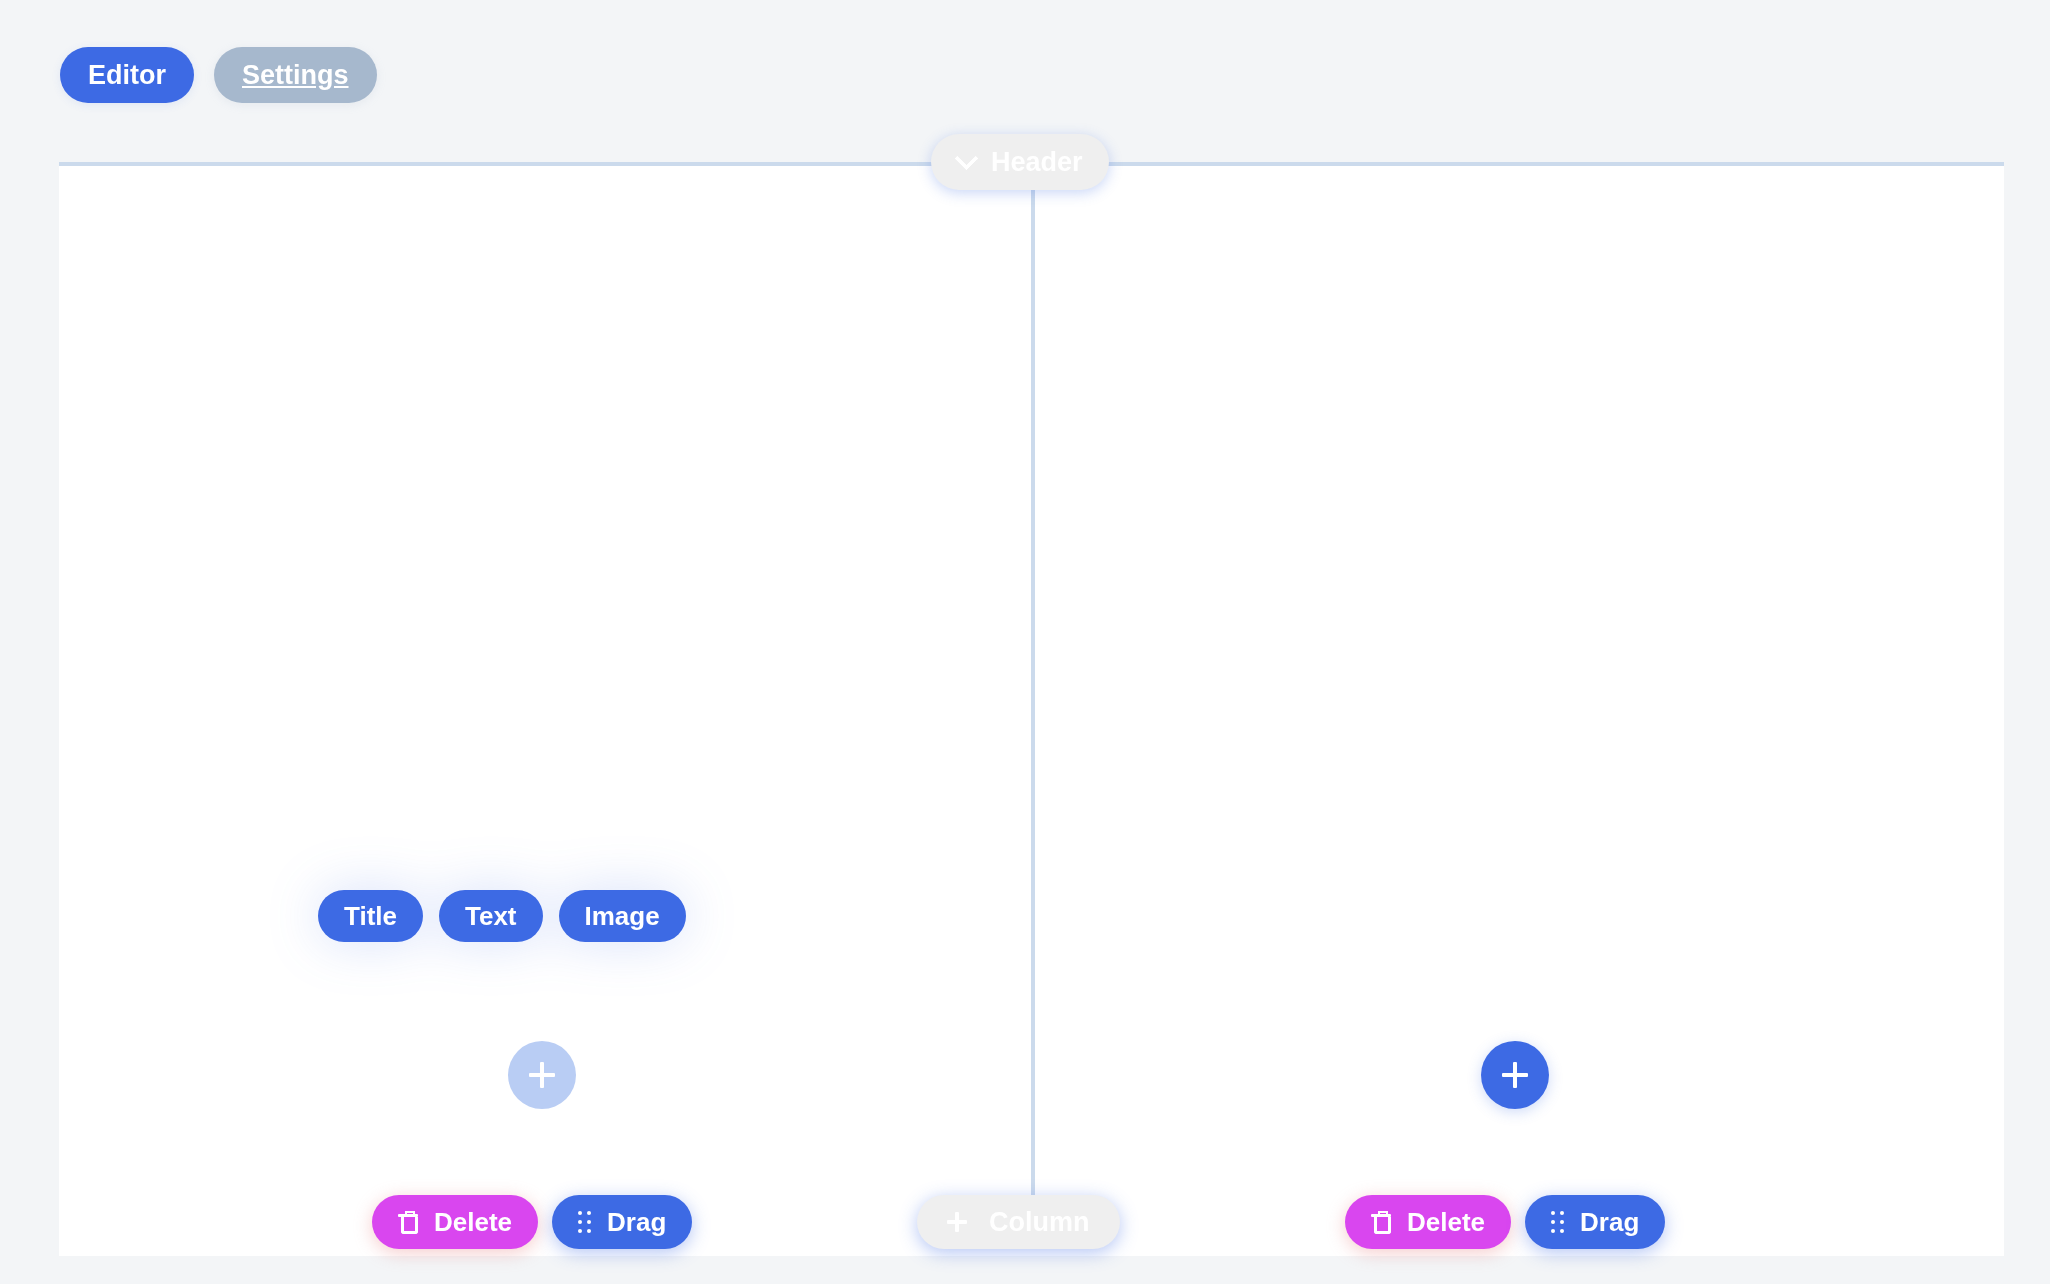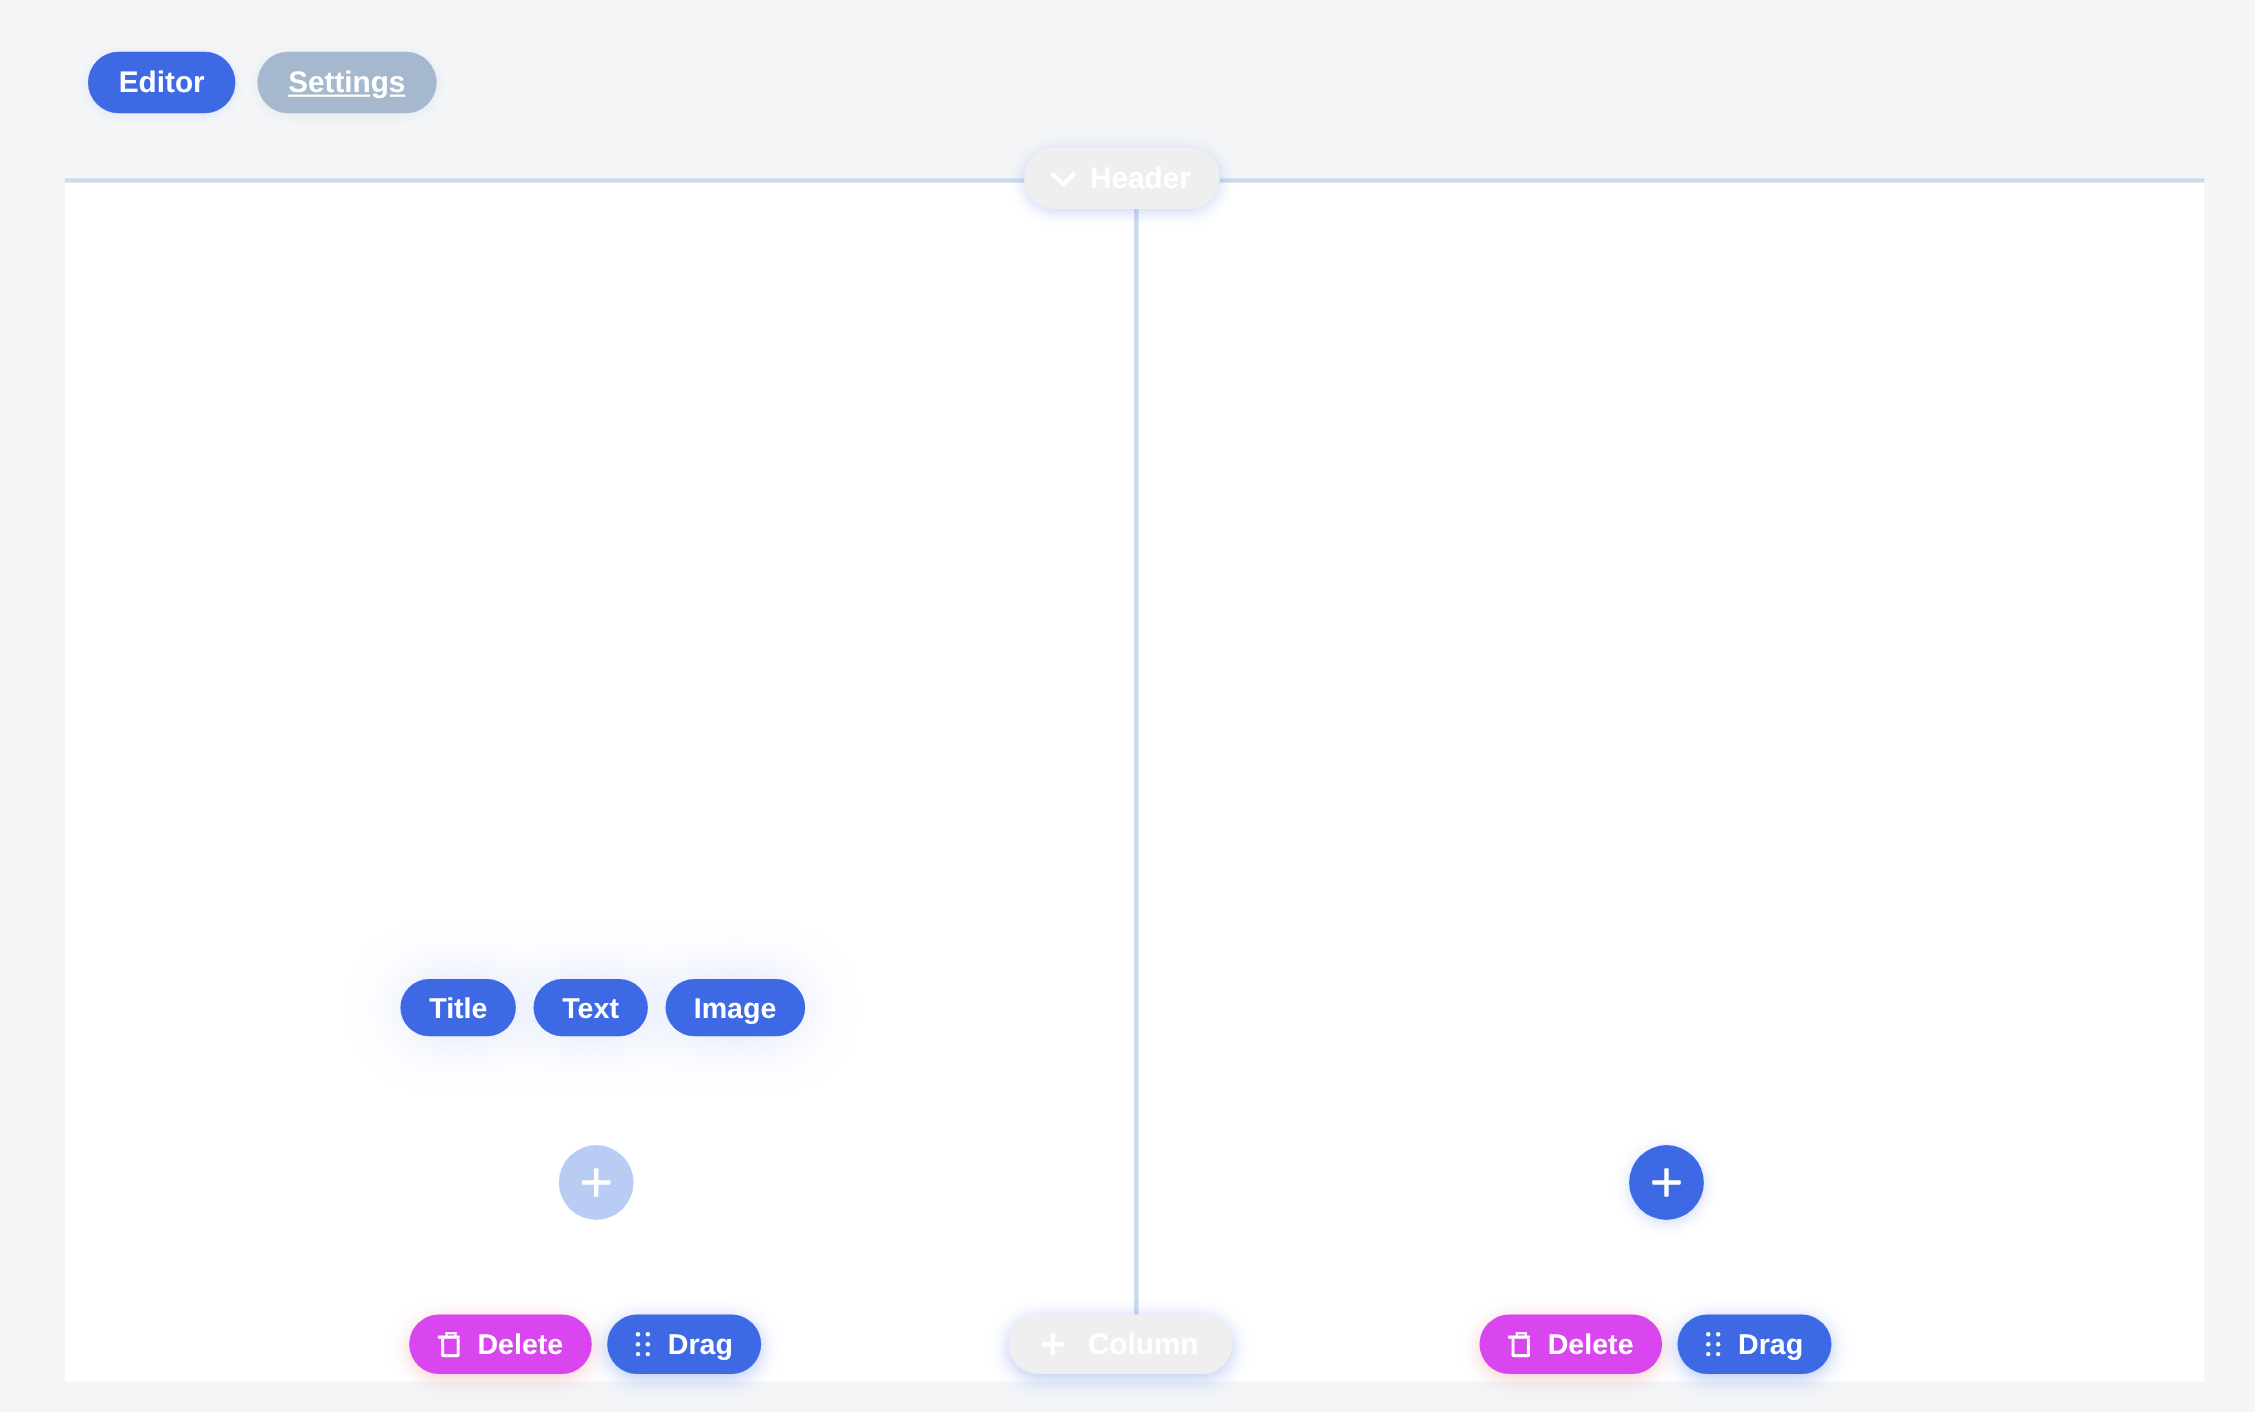--- a/index.html
+++ b/index.html
@@ -15,21 +15,21 @@
     position: relative;
   }
 
   
   #top-toolbar {
     position: absolute;
     left: 0; top: 0;
     width: 2050px;
     height: 163px;
     box-sizing: border-box;
-    padding: 0 80px;
+    padding: 0 60px;
     display: flex;
     align-items: flex-start;
     justify-content: space-between;
   }
   .toolbar-group {
     display: flex;
     align-items: center;
     gap: 20px;
     margin-top: 47px;
   }
@@ -111,21 +111,20 @@
   }
 
   
   #widget-picker {
     position: absolute;
     left: 318px;
     top: 890px;
     width: 460px;
     z-index: 5;
     display: flex;
-    flex-direction: column;
     align-items: center;
     gap: 13px;
     filter: drop-shadow(0 0 26px rgba(61,106,228,0.20));
   }
   .widget-row {
     display: flex;
     gap: 16px;
     justify-content: center;
   }
   .widget-pill {

